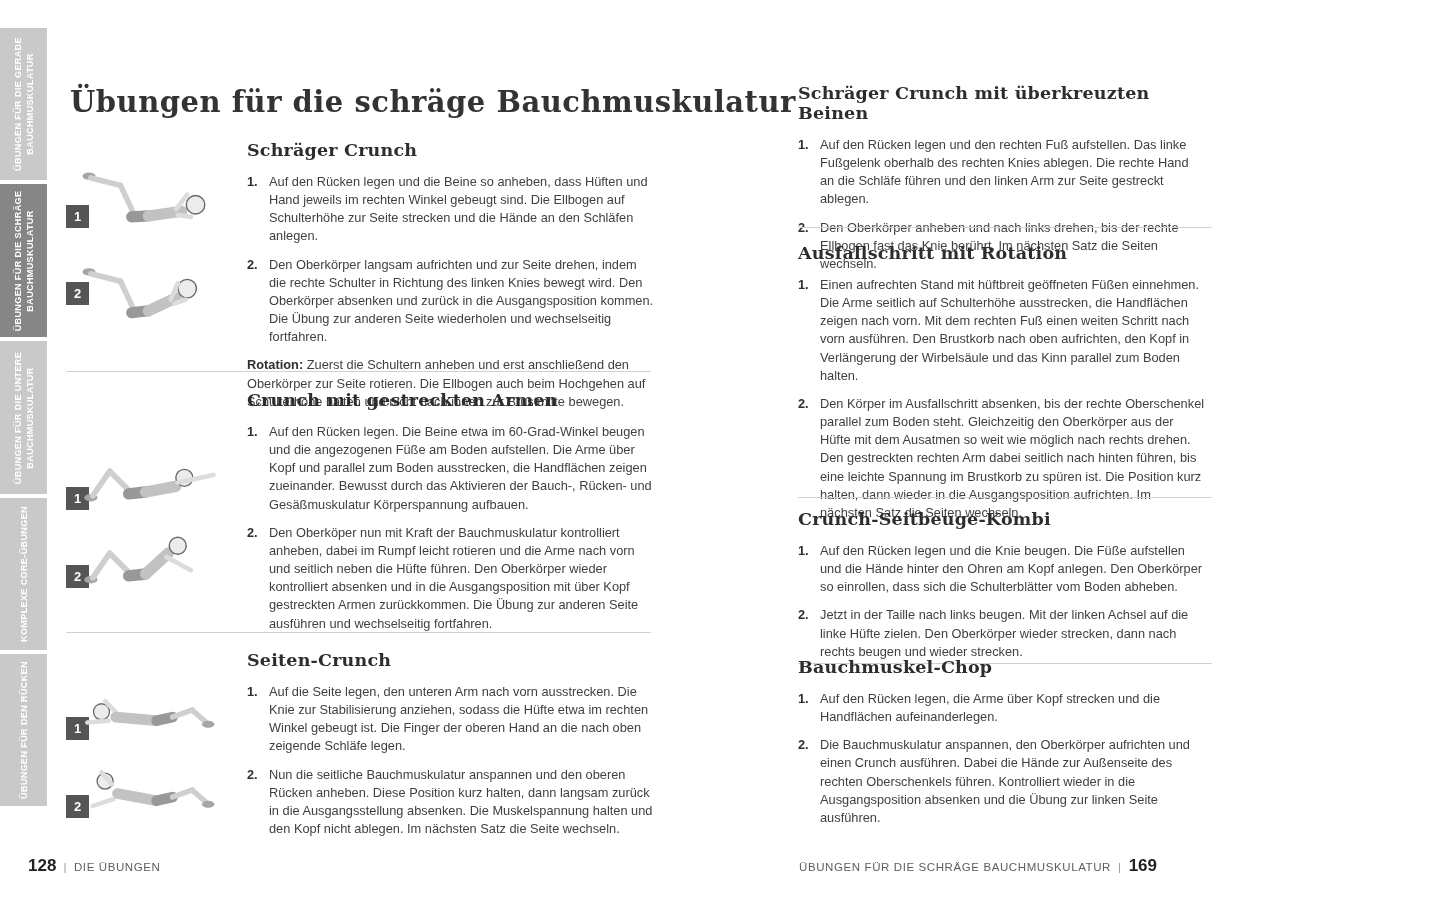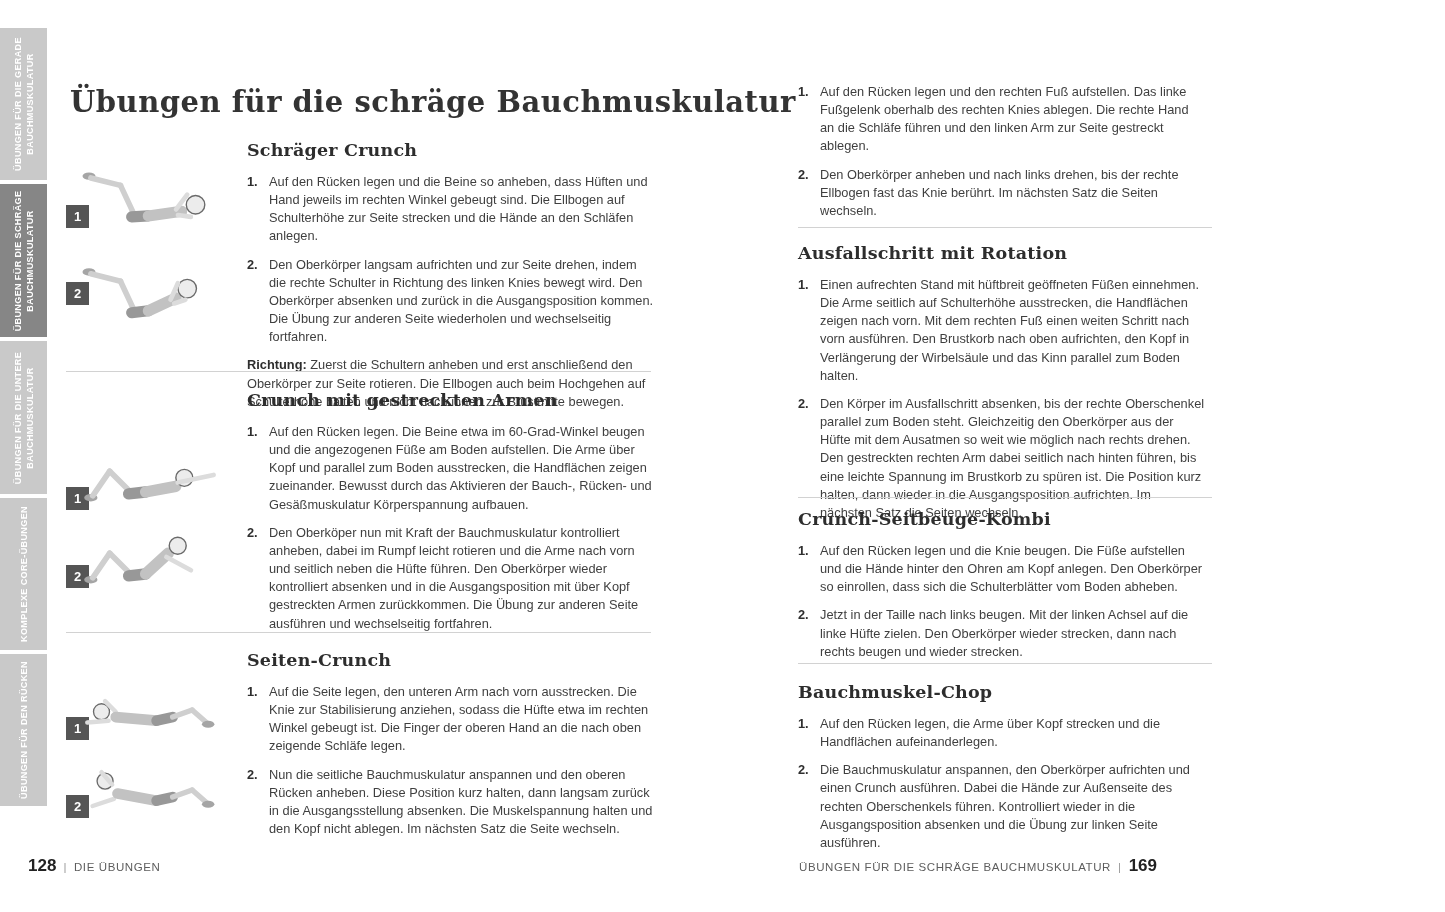--- a/index.html
+++ b/index.html
@@ -89,21 +89,21 @@
   <div class="section" style="left:247px;top:140px">
     <h3>Schräger Crunch</h3>
     <div class="step">
         <span class="step-num">1.</span>
         <span class="step-text">Auf den Rücken legen und die Beine so anheben, dass Hüften und Hand jeweils im rechten Winkel gebeugt sind. Die Ellbogen auf Schulterhöhe zur Seite strecken und die Hände an den Schläfen anlegen.</span>
       </div>
     <div class="step">
         <span class="step-num">2.</span>
         <span class="step-text">Den Oberkörper langsam aufrichten und zur Seite drehen, indem die rechte Schulter in Richtung des linken Knies bewegt wird. Den Oberkörper absenken und zurück in die Ausgangsposition kommen. Die Übung zur anderen Seite wiederholen und wechselseitig fortfahren.</span>
       </div>
-    <p class="note"><b>Richtung:</b> <span>Zuerst die Schultern anheben und erst anschließend den Oberkörper zur Seite rotieren. Die Ellbogen auch beim Hochgehen auf Schulterhöhe halten und nicht nach innen zur Brustmitte bewegen.</span></p>
+    <p class="note"><b>Rotation:</b> <span>Zuerst die Schultern anheben und erst anschließend den Oberkörper zur Seite rotieren. Die Ellbogen auch beim Hochgehen auf Schulterhöhe halten und nicht nach innen zur Brustmitte bewegen.</span></p>
   </div>
   <div class="badge" style="left:66px;top:205px">1</div>
   <div class="badge" style="left:66px;top:282px">2</div>
   <div class="fig" style="left:68px;top:152px;width:168px;height:88px">
     <svg viewBox="0 0 160 95">
         <ellipse class="shoe" cx="12" cy="26" rx="7" ry="4"></ellipse>
         <line class="limb" x1="14" y1="28" x2="46" y2="36"></line>
         <line class="limb" x1="46" y1="36" x2="60" y2="66"></line>
         <line class="shorts" x1="58" y1="70" x2="76" y2="69"></line>
         <line class="torso" x1="76" y1="69" x2="112" y2="64"></line>
@@ -201,20 +201,21 @@
       </svg>
   </div>
 
   <div class="footer left">
     <span class="pnum">128</span>
     <span class="sep">|</span>
     <span>DIE ÜBUNGEN</span>
   </div>
 
   <div class="section" style="left:798px;top:83px">
+    <h3>Schräger Crunch mit überkreuzten Beinen</h3>
     <div class="step">
         <span class="step-num">1.</span>
         <span class="step-text">Auf den Rücken legen und den rechten Fuß aufstellen. Das linke Fußgelenk oberhalb des rechten Knies ablegen. Die rechte Hand an die Schläfe führen und den linken Arm zur Seite gestreckt ablegen.</span>
       </div>
     <div class="step">
         <span class="step-num">2.</span>
         <span class="step-text">Den Oberkörper anheben und nach links drehen, bis der rechte Ellbogen fast das Knie berührt. Im nächsten Satz die Seiten wechseln.</span>
       </div>
   </div>
   <div class="badge" style="left:1218px;top:84px">1</div>
@@ -322,21 +323,21 @@
         <line class="arm" x1="42" y1="46" x2="30" y2="34"></line>
         <line class="torso" x1="46" y1="58" x2="82" y2="70"></line>
         <line class="shorts" x1="82" y1="70" x2="98" y2="70"></line>
         <line class="limb" x1="98" y1="70" x2="116" y2="46"></line>
         <line class="limb" x1="116" y1="46" x2="134" y2="72"></line>
         <ellipse class="shoe" cx="137" cy="76" rx="7" ry="4"></ellipse>
       </svg>
   </div>
   <div class="divider" style="left:798px;top:663px;width:592px"></div>
 
-  <div class="section" style="left:798px;top:682px">
+  <div class="section" style="left:798px;top:657px">
     <h3>Bauchmuskel-Chop</h3>
     <div class="step">
         <span class="step-num">1.</span>
         <span class="step-text">Auf den Rücken legen, die Arme über Kopf strecken und die Handflächen aufeinanderlegen.</span>
       </div>
     <div class="step">
         <span class="step-num">2.</span>
         <span class="step-text">Die Bauchmuskulatur anspannen, den Oberkörper aufrichten und einen Crunch ausführen. Dabei die Hände zur Außenseite des rechten Oberschenkels führen. Kontrolliert wieder in die Ausgangsposition absenken und die Übung zur linken Seite ausführen.</span>
       </div>
   </div>

